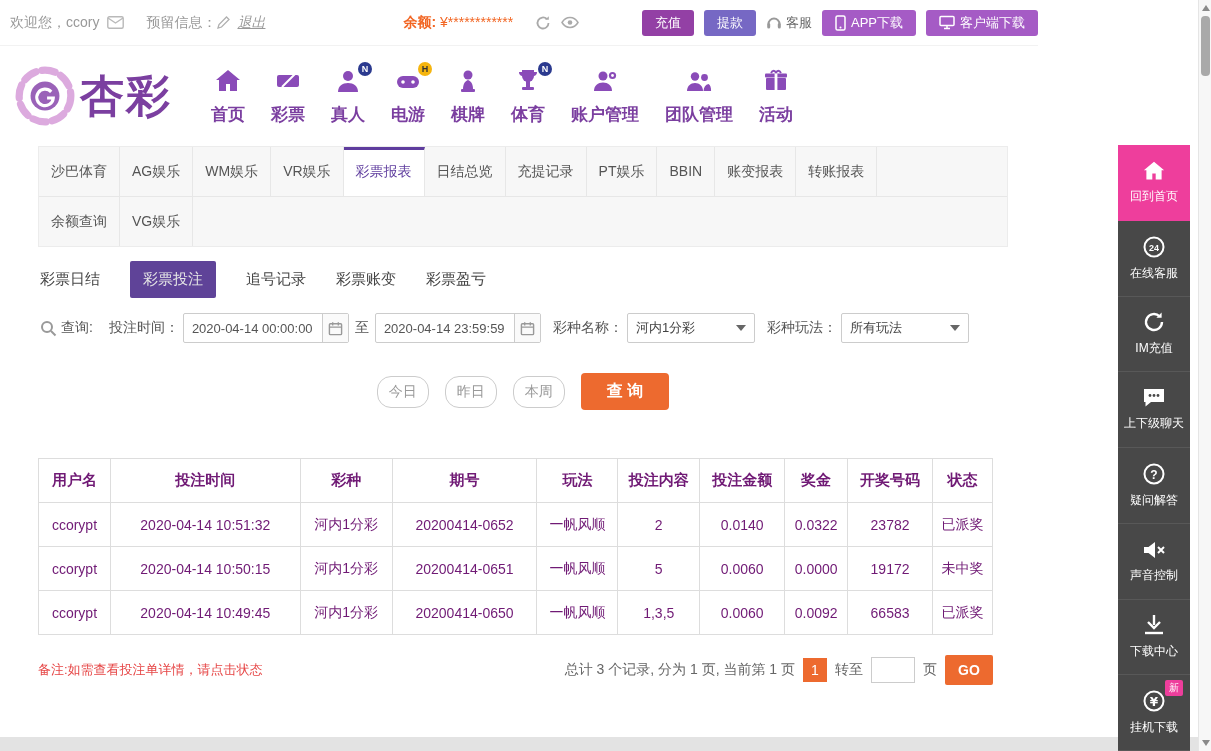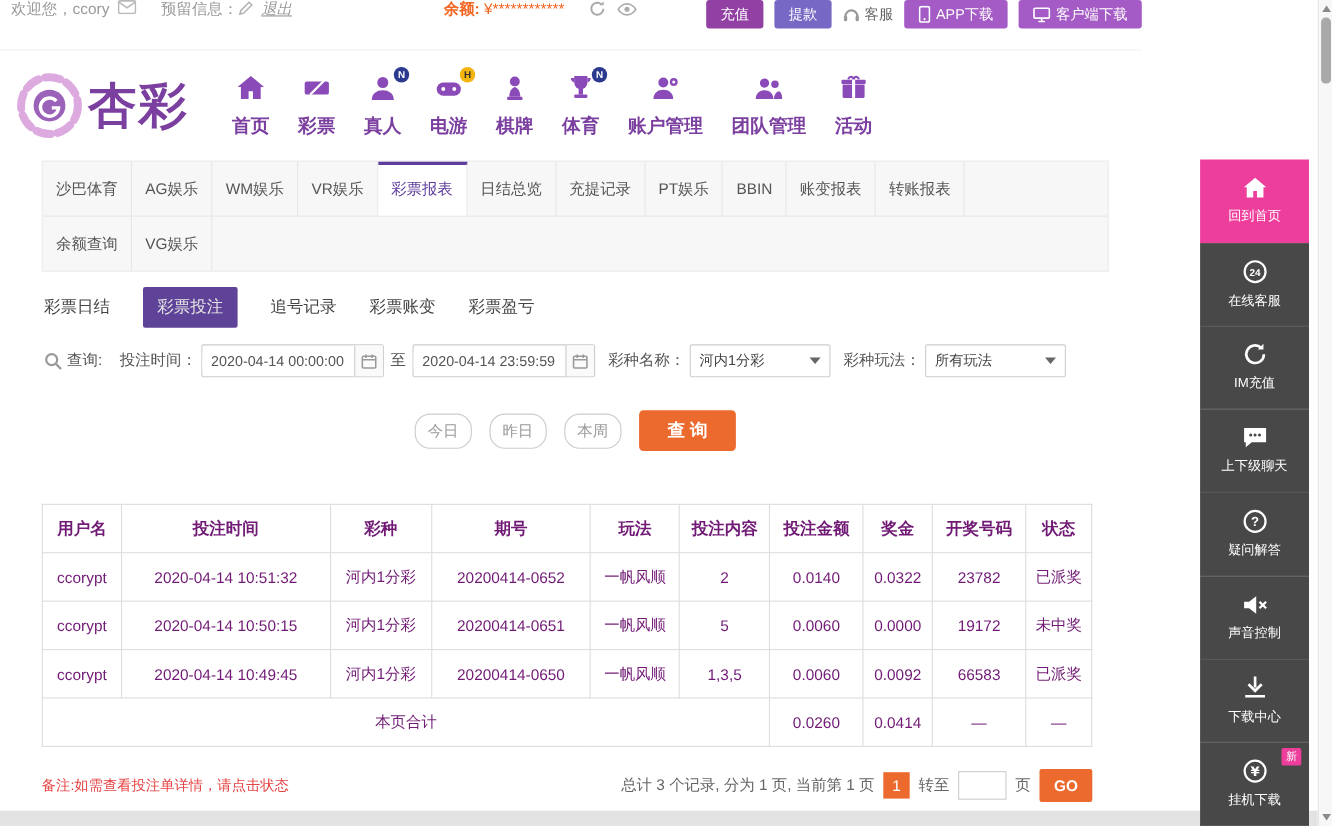--- a/index.html
+++ b/index.html
@@ -1,21 +1,21 @@
 <!DOCTYPE html>
 <html><head>
 <meta charset="utf-8">
 <style>
   * { margin:0; padding:0; box-sizing:border-box; }
   html,body { width:1211px; height:751px; overflow:hidden; background:#fff;
     font-family:"Liberation Sans","DejaVu Sans",sans-serif; }
   body { position:relative; }
 
   
-  .topbar { height:46px; display:flex; align-items:flex-start; padding-left:10px;
+  .topbar { height:46px; display:flex; align-items:center; padding-left:10px;
     width:1038px; border-bottom:1px solid #f2f2f2; font-size:14px; }
   .muted { color:#999; }
   .topbar svg { flex:none; }
   .tb-gap { margin-left:22px; }
   .logout { color:#999; font-style:italic; text-decoration:underline; margin-left:6px; cursor:pointer; }
   .balance { margin-left:138px; color:#f26522; white-space:nowrap; }
   .balance b { font-weight:bold; }
   .tb-icons { display:flex; align-items:center; gap:10px; margin-left:22px; }
   .topbtns { margin-left:auto; display:flex; align-items:center; gap:10px; }
   .tbtn { border:none; color:#fff; font-size:13px; height:26px; padding:0 13px;
@@ -87,21 +87,21 @@
     align-items:center; }
   .note { color:#e64545; font-size:13px; }
   .pagination { display:flex; align-items:center; gap:8px; color:#666; font-size:14px; }
   .page-box { background:#ed6a2f; color:#fff; min-width:24px; height:24px; line-height:24px;
     text-align:center; font-size:14px; cursor:pointer; }
   .goto-input { width:44px; height:26px; border:1px solid #ccc; outline:none; padding:0 4px; }
   .go-btn { background:#ed6a2f; color:#fff; border:none; width:48px; height:30px; font-weight:bold;
     border-radius:2px; font-size:14px; cursor:pointer; }
 
   
-  .side-float { position:absolute; top:145px; right:21px; width:99px; height:606px; z-index:10;
+  .side-float { position:absolute; top:145px; right:21px; width:72px; height:606px; z-index:10;
     display:flex; flex-direction:column; }
   .side-item { flex:1; background:#484848; color:#fff; border-bottom:1px solid #585858;
     display:flex; flex-direction:column; align-items:center; justify-content:center; gap:6px;
     font-size:12px; cursor:pointer; position:relative; }
   .side-item.active { background:#ee3e9c; border-bottom-color:#ee3e9c; }
   .side-badge { position:absolute; top:5px; right:7px; background:#ee3e9c; color:#fff;
     font-size:10px; padding:1px 4px; border-radius:2px; }
 
   
   .footer-strip { position:absolute; left:0; bottom:0; width:1198px; height:14px; background:#e3e3e3; z-index:5; }
@@ -390,27 +390,20 @@
       <td>2020-04-14 10:49:45</td>
       <td>河内1分彩</td>
       <td>20200414-0650</td>
       <td>一帆风顺</td>
       <td>1,3,5</td>
       <td>0.0060</td>
       <td>0.0092</td>
       <td>66583</td>
       <td class="status-paid">已派奖</td>
     </tr>
-    <tr>
-      <td colspan="6">本页合计</td>
-      <td>0.0260</td>
-      <td>0.0414</td>
-      <td>—</td>
-      <td>—</td>
-    </tr>
   </tbody>
 </table>
 
 <div class="bottom-row">
   <span class="note">备注:如需查看投注单详情，请点击状态</span>
   <div class="pagination">
     <span>总计 3 个记录, 分为 1 页, 当前第 1 页</span>
     <span class="page-box">1</span>
     <span>转至</span>
     <input class="goto-input" style="">

